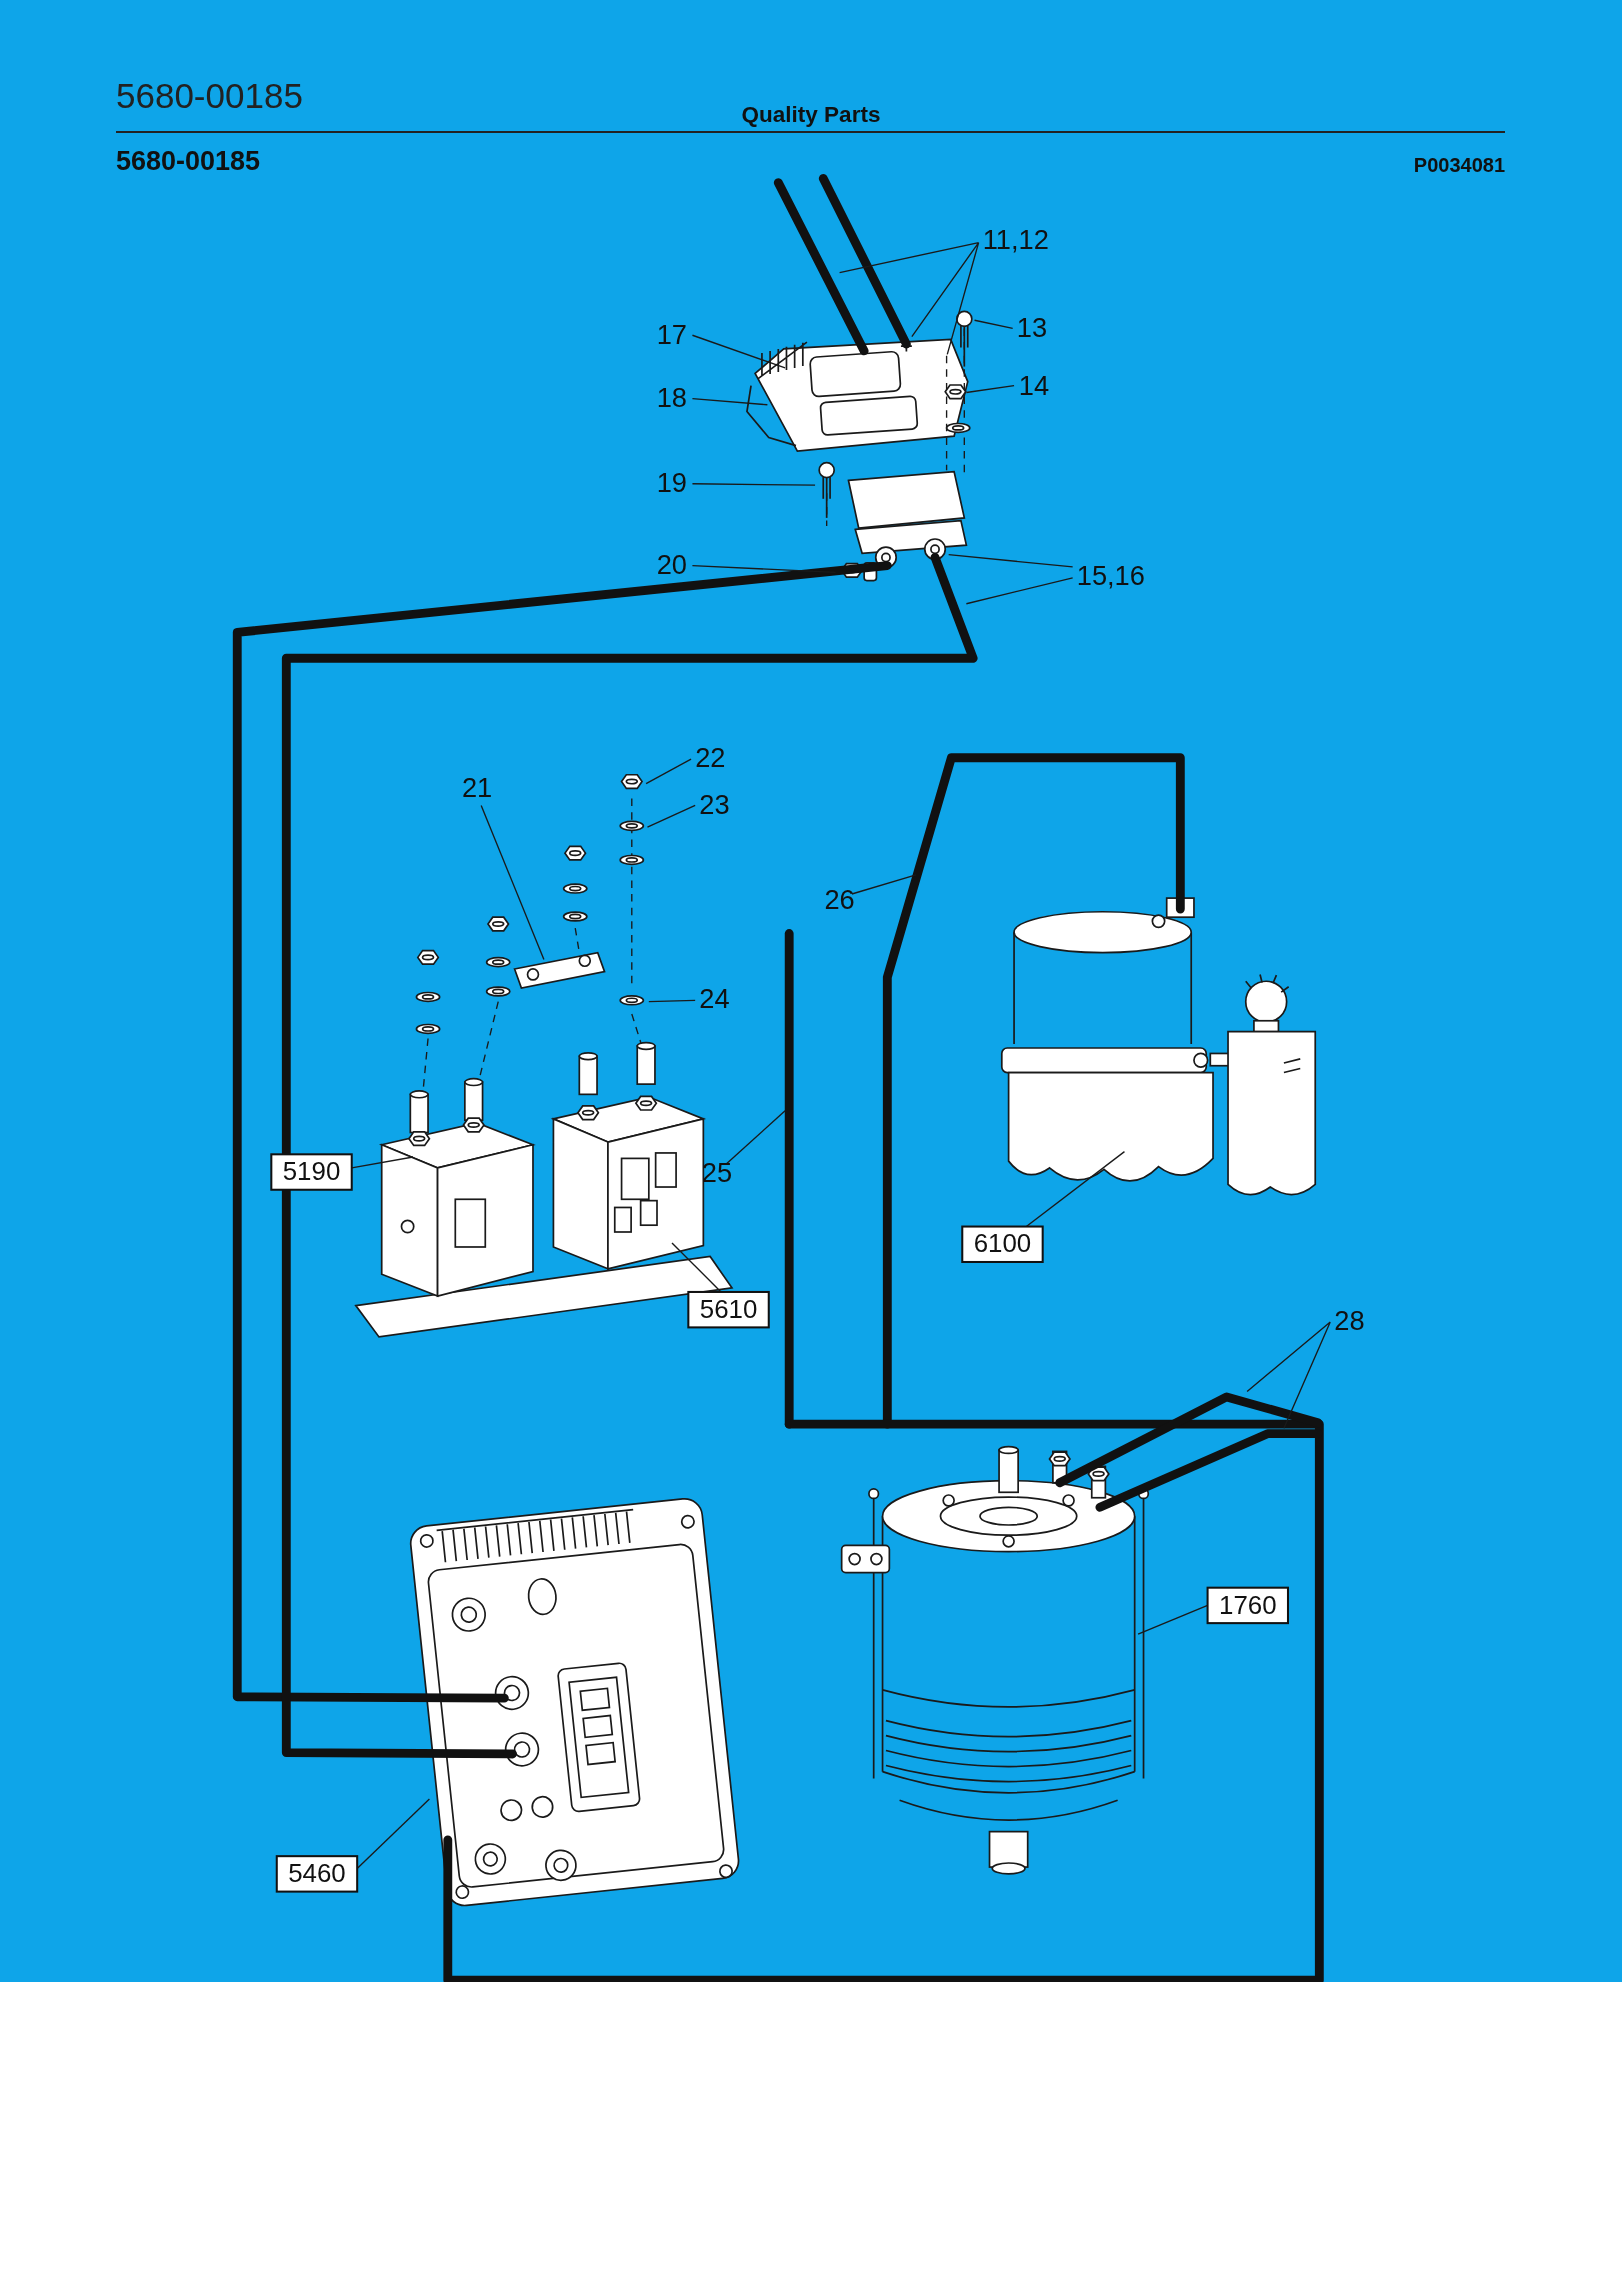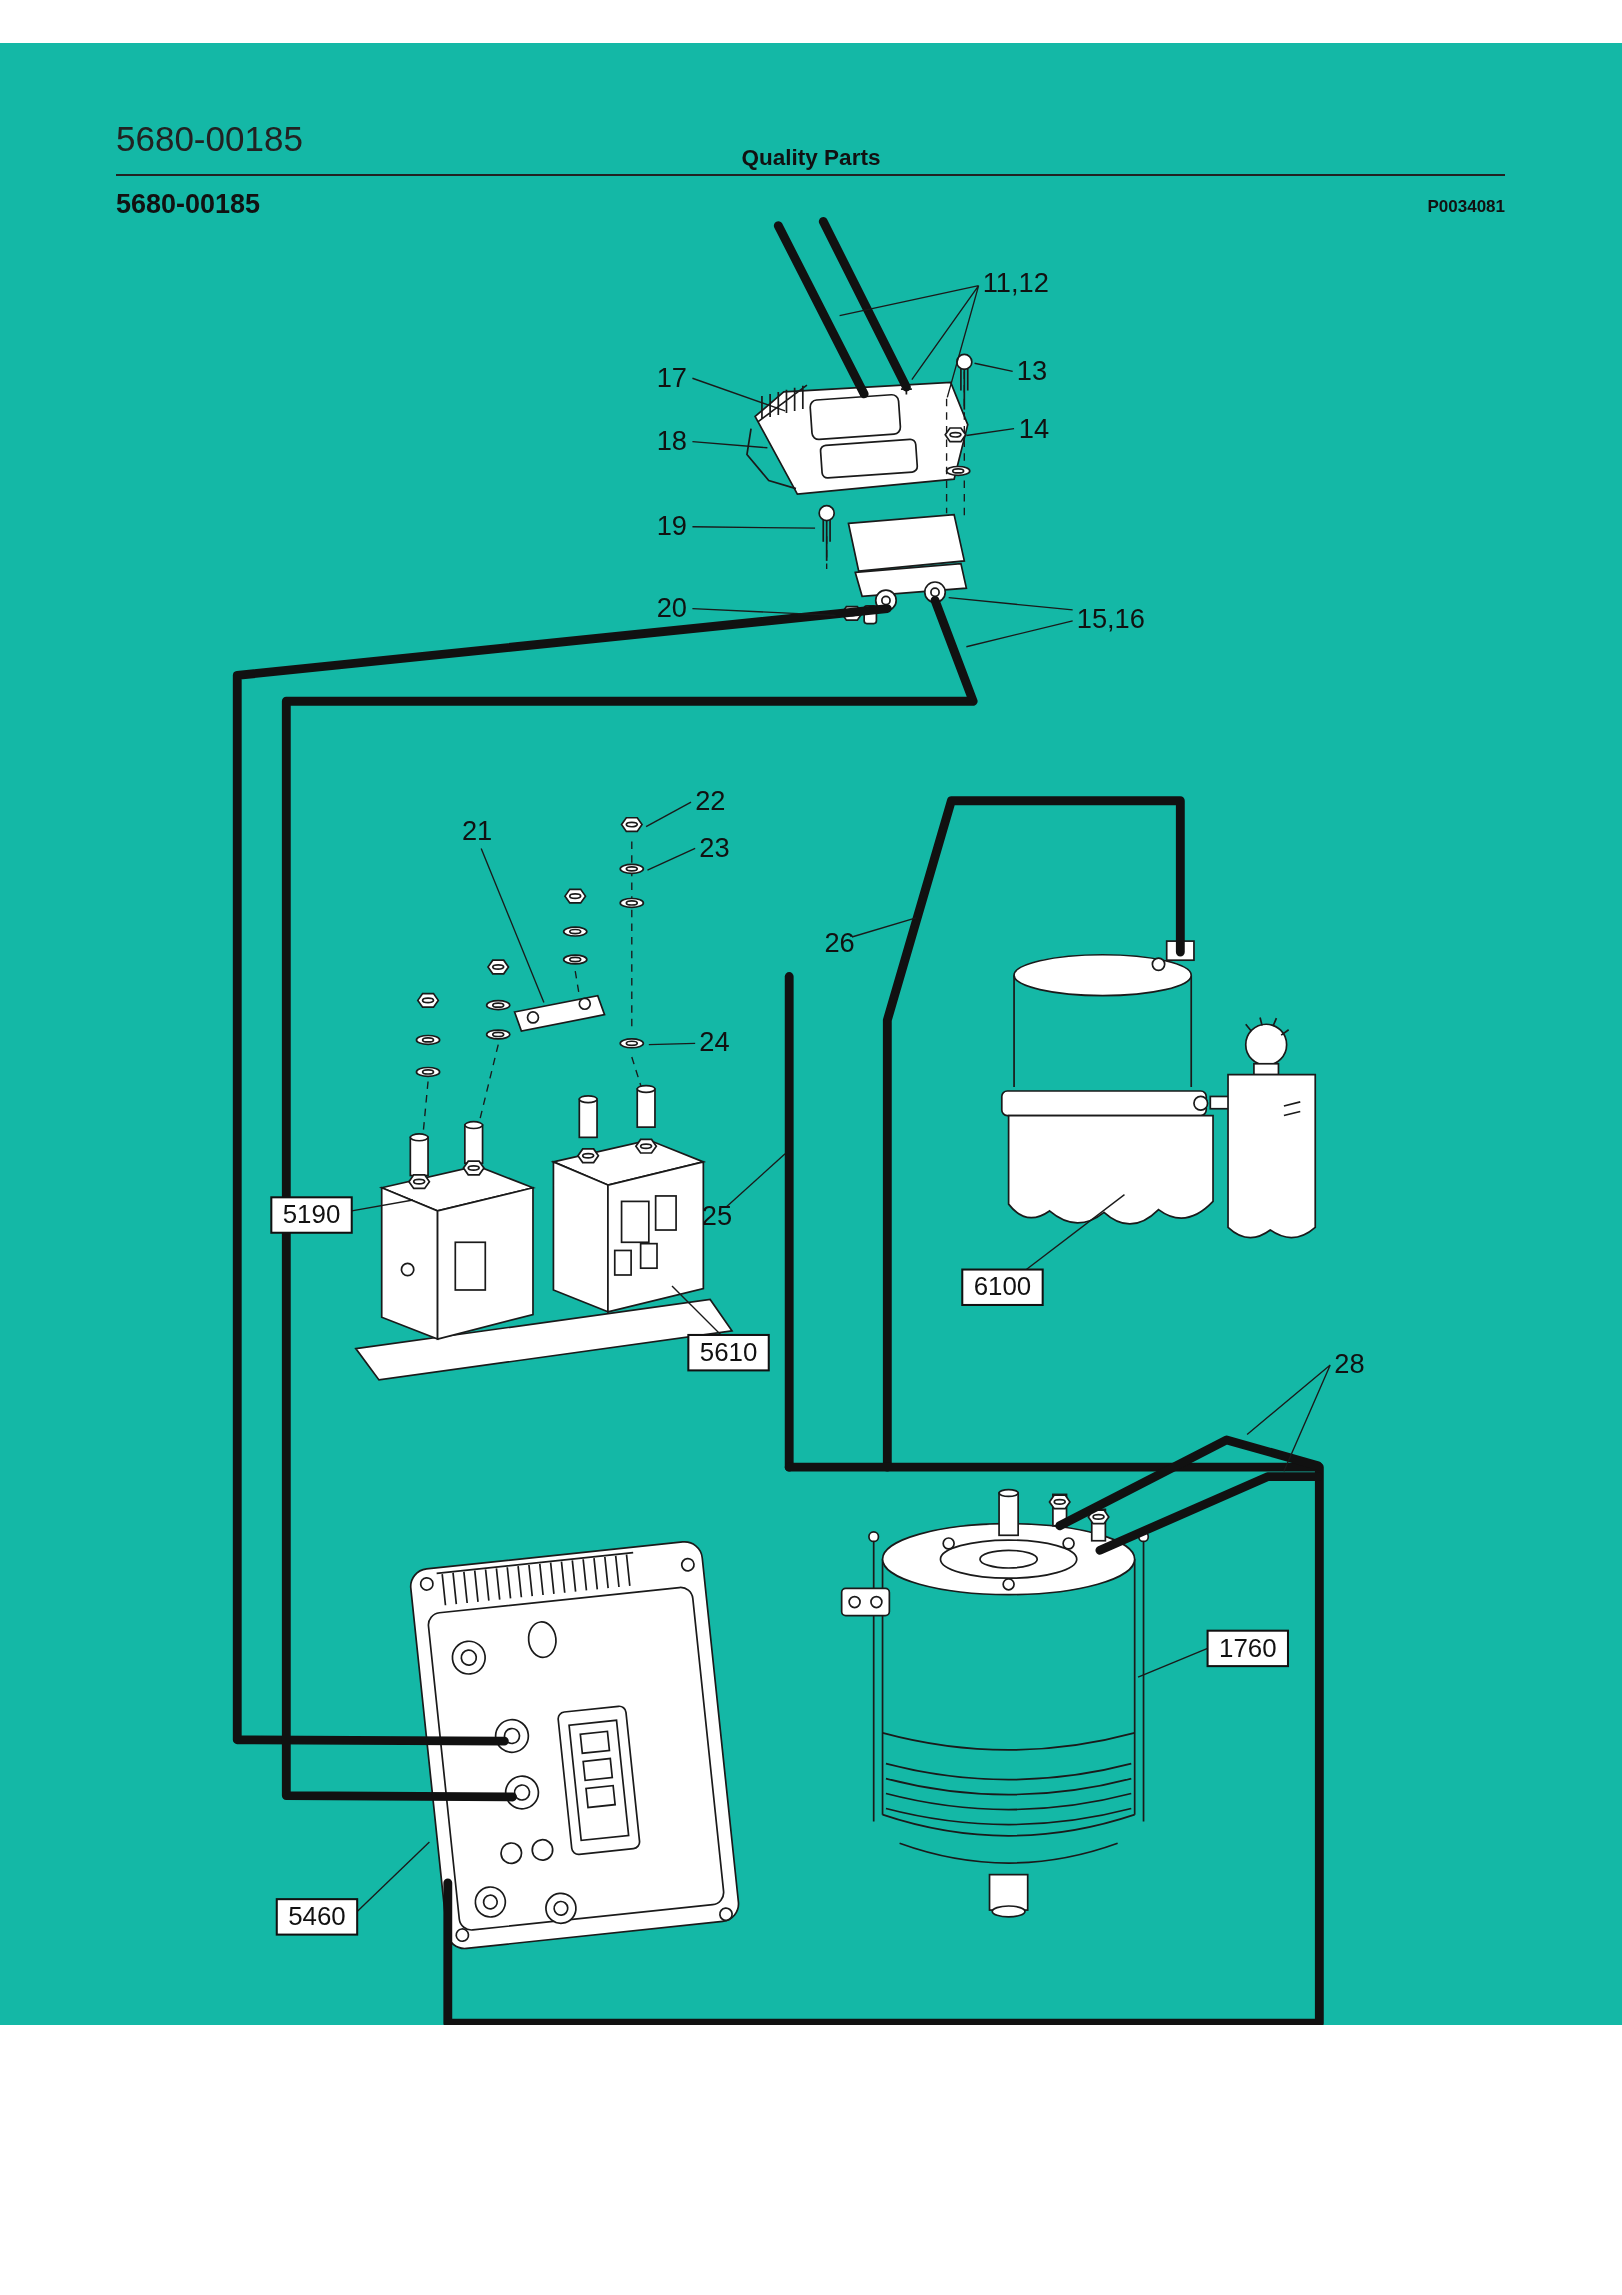--- a/index.html
+++ b/index.html
@@ -1,30 +1,29 @@
 <!DOCTYPE html>
 <html style="font-size:11px"><head>
 <meta charset="utf-8">
 <style>
   html,body{margin:0;padding:0;background:#ffffff;}
   .page{
     position:relative;
     width:1622px;
     height:1982px;
-    background:#14b8a6;
+    background:#0ea5e9;
     font-family:"Liberation Sans", sans-serif;
     color:#111;
     overflow:hidden;
-    margin-top:43px;
   }
   .h-left{position:absolute;left:116px;top:76px;font-size:35px;color:#222;}
   .h-center{position:absolute;left:0;right:0;top:102px;text-align:center;font-size:22.5px;font-weight:bold;}
   .rule-top{position:absolute;left:116px;right:117px;top:131px;height:2px;background:#222;}
   .h-title{position:absolute;left:116px;top:146px;font-size:27px;font-weight:bold;}
-  .h-ref{position:absolute;right:117px;top:154px;font-size:17px;font-weight:bold;}
+  .h-ref{position:absolute;right:117px;top:154px;font-size:20px;font-weight:bold;}
   .rule-bottom{position:absolute;left:116px;right:117px;top:2166px;height:2px;background:#222;}
   .footer{position:absolute;left:0;right:0;top:2184px;text-align:left;font-size:22.5px;}
   svg.art{position:absolute;left:0;top:0;width:1622px;height:2295px;}
   .ln{stroke:#1a1a1a;stroke-width:2.5;fill:none;}
   .lnf{stroke:#1a1a1a;stroke-width:2.5;fill:#ffffff;}
   .cable{stroke:#111;stroke-width:13;fill:none;stroke-linejoin:round;stroke-linecap:round;}
   .leader{stroke:#1a1a1a;stroke-width:2;fill:none;}
   .dash{stroke:#1a1a1a;stroke-width:2;fill:none;stroke-dasharray:11 9;}
   .callout{font-family:"Liberation Sans",sans-serif;font-size:40px;fill:#111;}
   .partnum{font-family:"Liberation Sans",sans-serif;font-size:38px;fill:#111;text-anchor:middle;}

